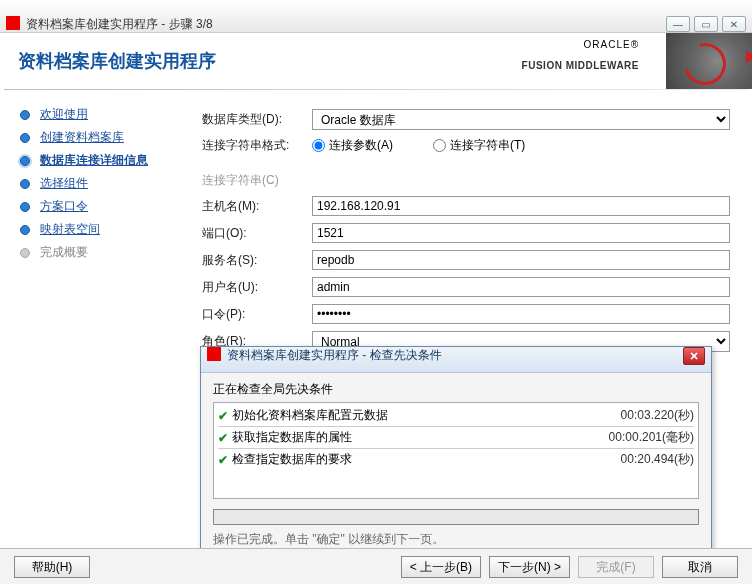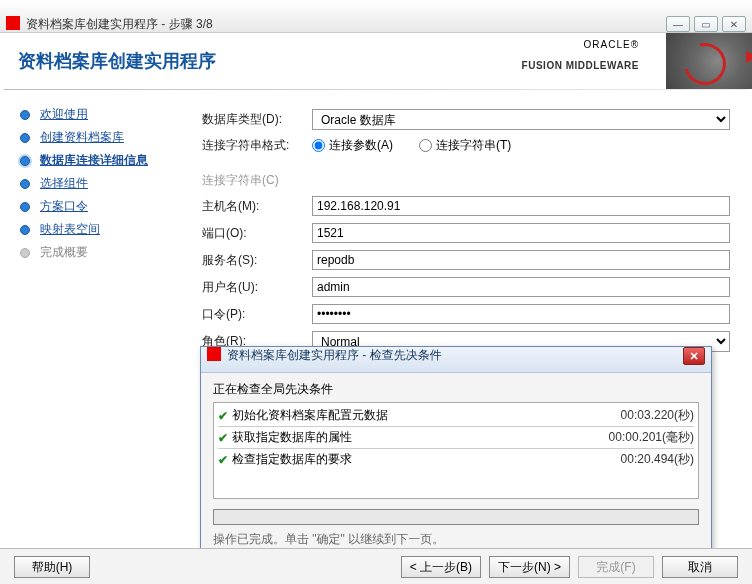--- a/index.html
+++ b/index.html
@@ -28,21 +28,21 @@
 .step a{color:#1a4f9c;text-decoration:underline;cursor:pointer}
 .step.cur a{font-weight:bold}
 .step.pending span{color:#888}
 .sidebar-inner{position:relative}
 .main{flex:1;padding:12px 22px 12px 12px;position:relative}
 .row{display:flex;align-items:center;margin:7px 0}
 .row .lbl{width:110px;color:#222}
 .row .lbl.disabled{color:#999}
 select,input[type=text],input[type=password]{flex:1;height:20px;border:1px solid #999;background:#fff;padding:0 4px;font-size:12px}
 select{height:21px}
-.radio-group{display:flex;gap:26px}
+.radio-group{display:flex;gap:40px}
 .radio-group label{display:flex;align-items:center;gap:4px}
 .radio-group input{margin:0}
 .dialog{position:absolute;left:10px;top:256px;width:512px;background:#f4f4f4;border:1px solid #6b8aab;box-shadow:2px 2px 6px rgba(0,0,0,0.25)}
 .dlg-tb{height:26px;background:linear-gradient(#eef3f9,#d7e4f2);display:flex;align-items:flex-start;padding:0 6px;border-bottom:1px solid #b5c6d9}
 .dlg-tb .ico{width:14px;height:14px;background:#e00;margin-right:6px}
 .dlg-tb .t{flex:1;color:#12355b}
 .dlg-close{width:22px;height:18px;background:linear-gradient(#e66,#b22);border:1px solid #822;border-radius:2px;color:#fff;display:flex;align-items:center;justify-content:center;font-weight:bold;font-size:11px}
 .dlg-body{padding:8px 12px 10px}
 .dlg-body .cap{margin-bottom:4px}
 .check-list{border:1px solid #aaa;background:#fff;padding:2px 4px 28px;min-height:70px}

